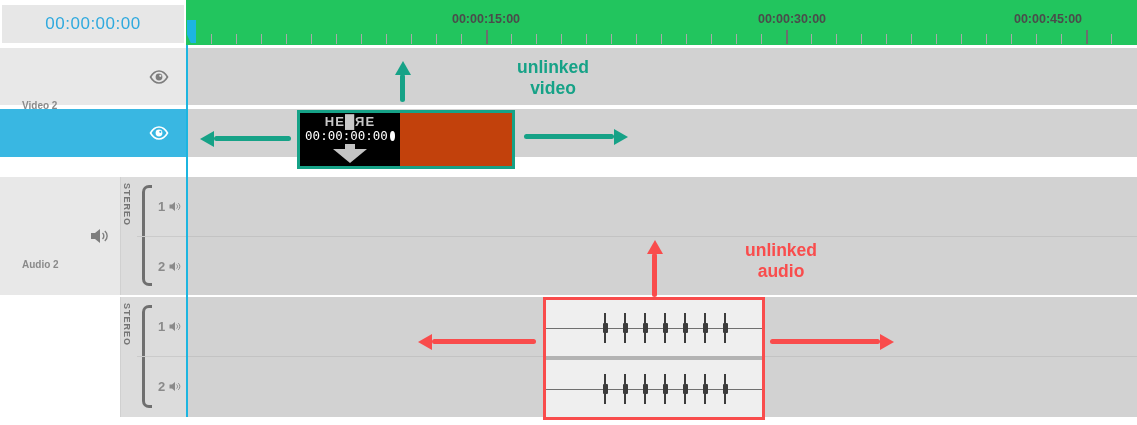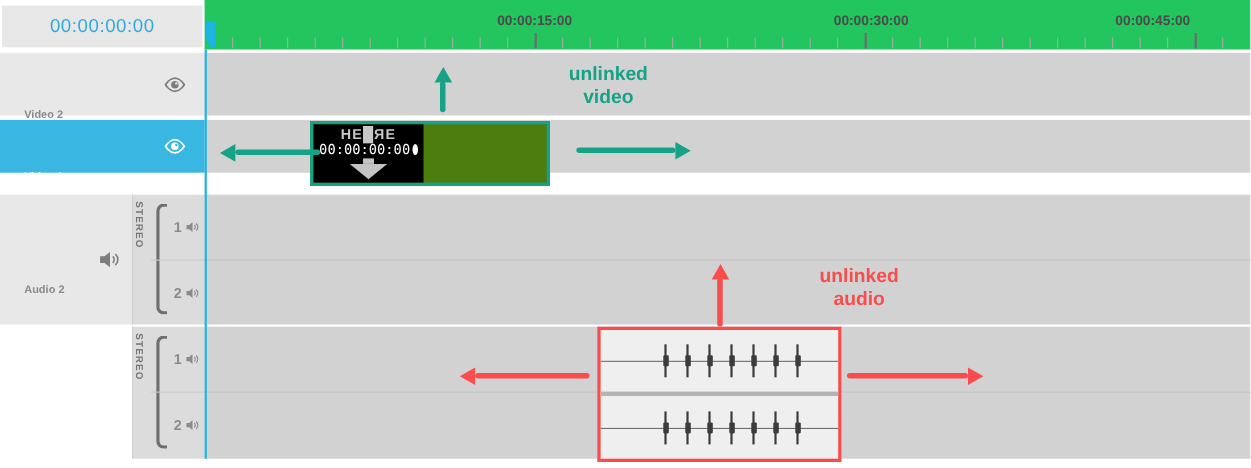--- a/index.html
+++ b/index.html
@@ -52,22 +52,22 @@
     position:absolute; left:21px; top:8px; bottom:9px; width:10px;
     border:3px solid #6f6f6f; border-right:none; border-radius:7px 0 0 7px;
   }
   .chan { position:absolute; left:37px; height:24px; display:flex; align-items:center; gap:4px; }
   .chan-1 { top:17px; } .chan-2 { top:77px; }
   .chan-num { font-size:13px; font-weight:bold; color:#8a8a8a; }
   .chan-divider { position:absolute; left:0; right:0; top:59px; height:1px; background:#c3c3c3; }
   .panel-divider { position:absolute; left:16px; right:0; top:59px; height:1px; background:#cbcbcb; }
   
   .video-clip {
-    position:absolute; left:282px; top:110px; width:218px; height:59px;
-    border:3px solid #16a287; background:#4d7c0f; z-index:6;
+    position:absolute; left:297px; top:110px; width:218px; height:59px;
+    border:3px solid #16a287; background:#c2410c; z-index:6;
   }
   .slate {
     position:absolute; left:0; top:0; width:100px; height:53px; background:#000;
     display:flex; flex-direction:column; align-items:center; justify-content:flex-start; overflow:hidden;
   }
   .slate-title { color:#c8c8c8; font-size:13px; font-weight:bold; letter-spacing:1px; line-height:15px; margin-top:1px; }
   .slate-tc { display:flex; align-items:center; gap:2px; color:#fff; font-family:"DejaVu Sans Mono",monospace; font-size:12.5px; line-height:14px; }
   .slate-oval { display:inline-block; width:5px; height:10px; background:#fff; border-radius:50%; }
   .slate-arrow-stem { width:10px; height:5px; background:#c4c4c4; margin-top:1px; }
   .slate-arrow-head { width:0; height:0; border-left:17px solid transparent; border-right:17px solid transparent; border-top:14px solid #c4c4c4; }

